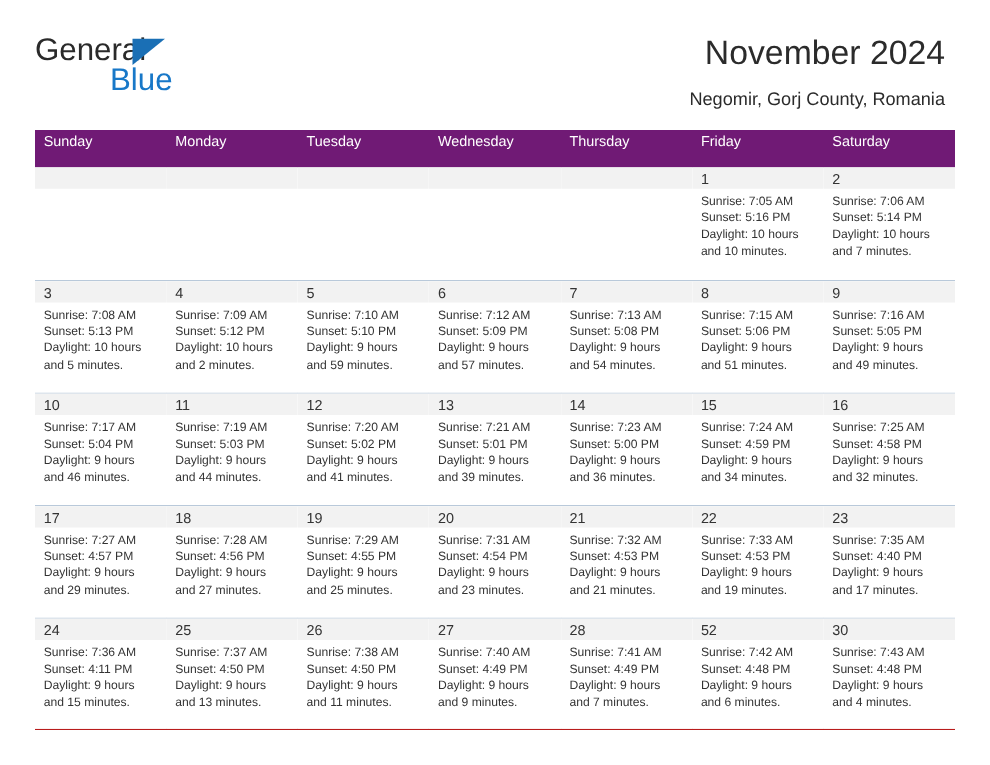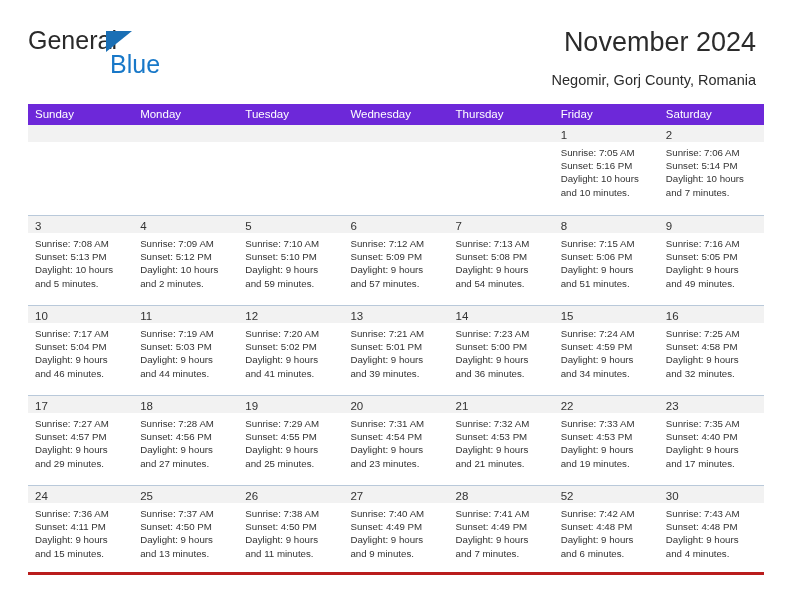--- a/index.html
+++ b/index.html
@@ -46,21 +46,20 @@
     color: #2a2a2a;
     font-family: "Liberation Sans", sans-serif;
   }
   .logo-blue {
     position: absolute;
     left: 60px;
     top: 24px;
     font-size: 25px;
     color: #1878c8;
     font-family: "Liberation Sans", sans-serif;
-    margin-left: 22px;
   }
   .logo-tri {
     position: absolute;
     left: 78px;
     top: 5px;
     width: 0;
     height: 0;
     border-left: 26px solid #1a6fb5;
     border-bottom: 21px solid transparent;
   }
@@ -90,22 +89,22 @@
 
   
   .calendar {
     position: absolute;
     left: 28px;
     top: 104px;
     width: 736px;
   }
   .dow-row {
     display: flex;
-    background: #6d28d9;
-    height: 21px;
+    background: #701a75;
+    height: 30px;
   }
   .dow {
     flex: 1 1 0;
     color: #ffffff;
     font-size: 11.5px;
     line-height: 21px;
     padding-left: 7px;
     box-sizing: border-box;
     white-space: nowrap;
   }
@@ -113,21 +112,21 @@
   .week {
     display: flex;
     border-top: 1px solid #b9c9da;
     height: 90px;
     box-sizing: border-box;
   }
   .week.first {
     border-top: none;
   }
   .week.last {
-    border-bottom: 3px solid #b91c1c;
+    border-bottom: 1px solid #b91c1c;
   }
 
   .cell {
     flex: 1 1 0;
     min-width: 0;
     box-sizing: border-box;
     position: relative;
     background: #ffffff;
     padding-top: 0;
   }

